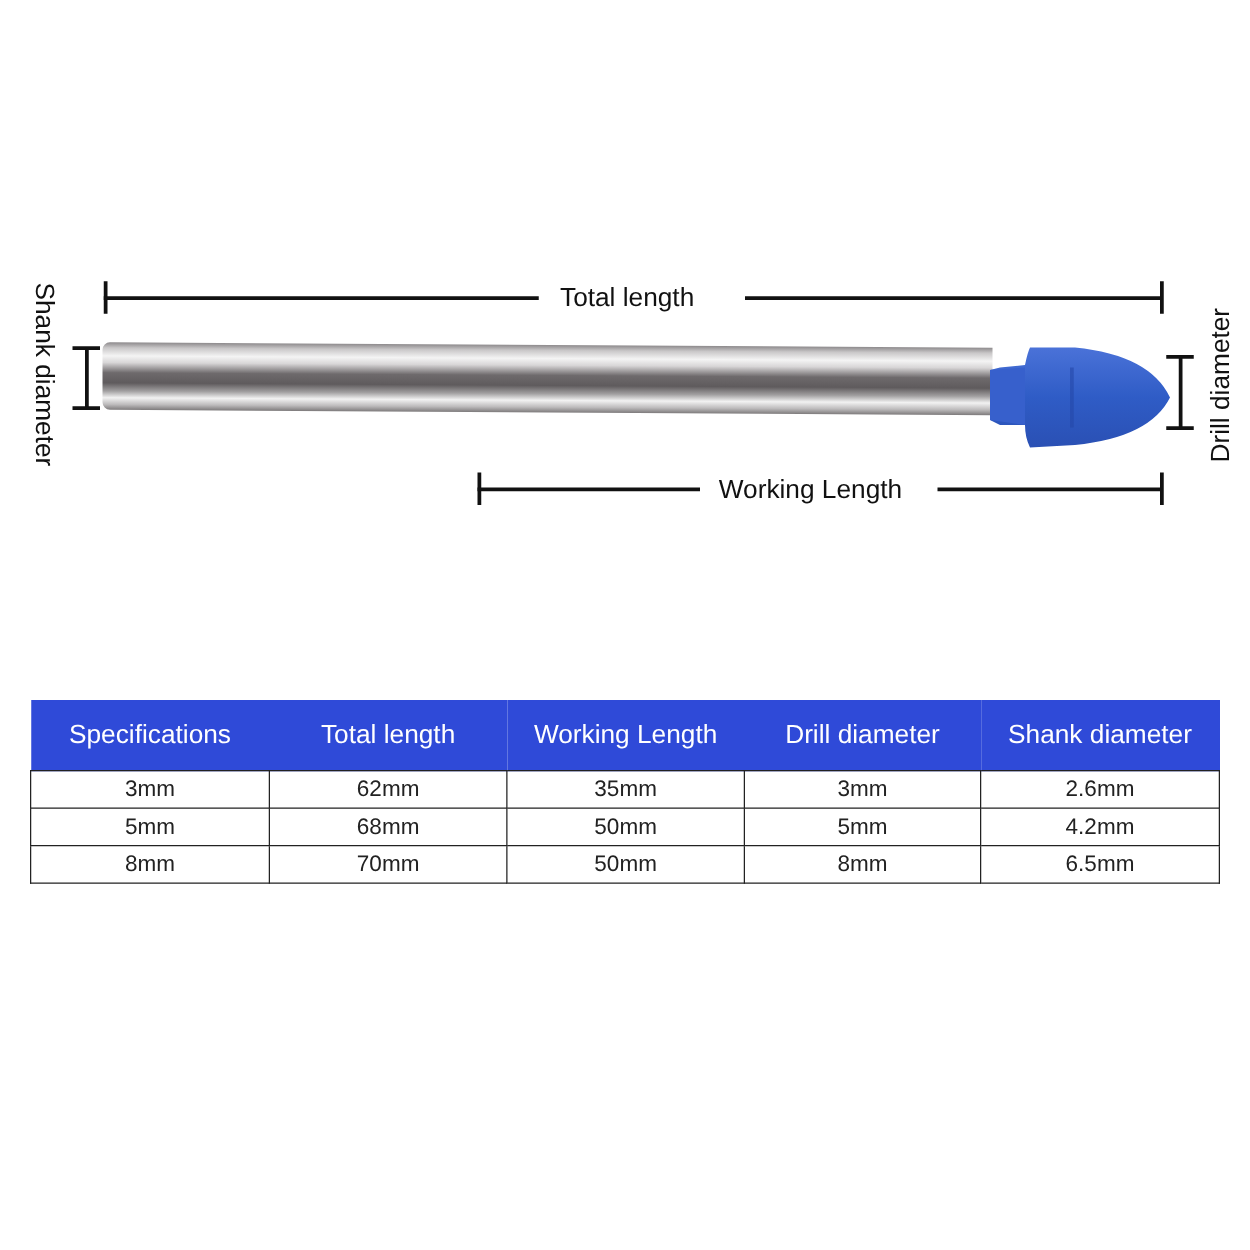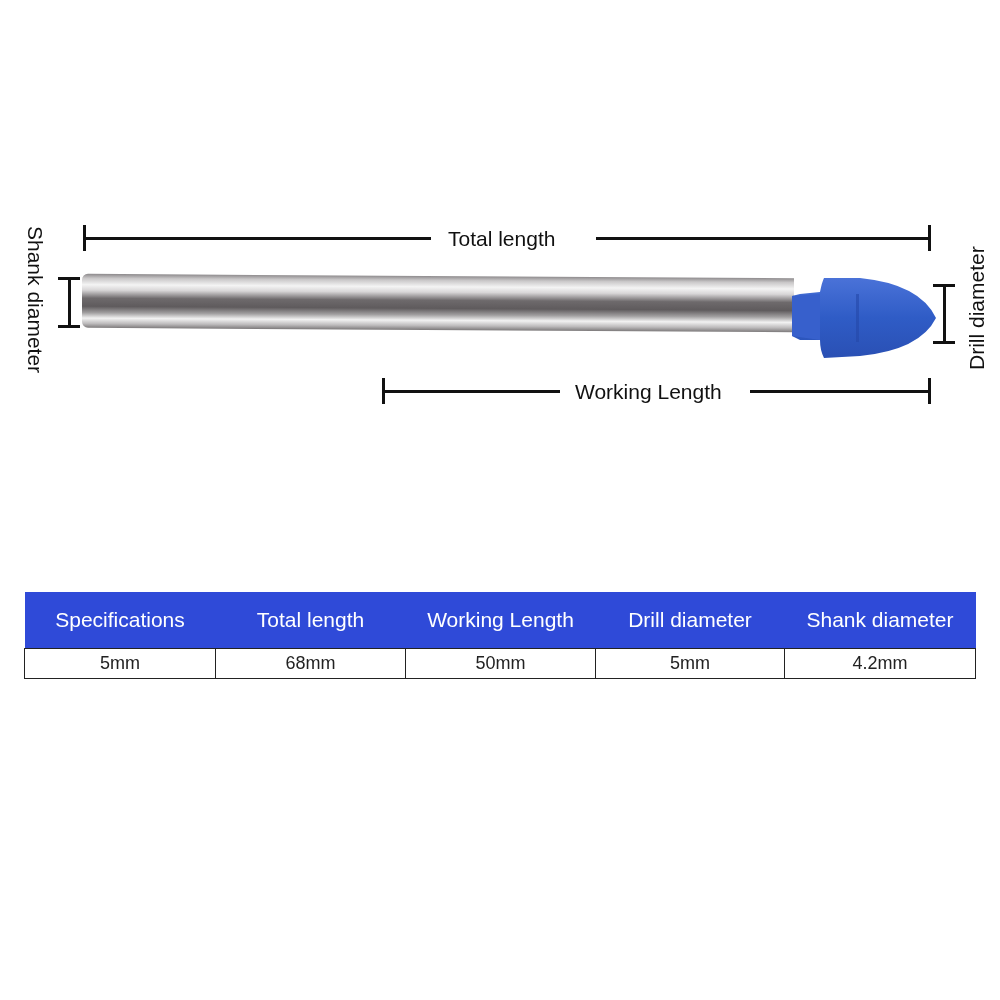--- a/index.html
+++ b/index.html
@@ -13,21 +13,21 @@
 
   .shaft {
     position:absolute; left:82px; top:276px; width:712px; height:54px;
     border-radius:6px 0 0 6px;
     background:linear-gradient(to bottom, #8d8a8c 0%, #c9c7c8 8%, #f4f4f4 20%, #d8d6d7 30%, #6e6a6c 45%, #5f5b5d 60%, #a19fa0 72%, #f2f2f2 82%, #bdbbbc 92%, #7d7a7b 100%);
     transform:skewY(0.35deg);
   }
   .tip-svg { position:absolute; left:770px; top:270px; }
 
   table.specs {
-    position:absolute; left:24px; top:592px; width:951px;
+    position:absolute; left:24px; top:560px; width:951px;
     border-collapse:collapse; table-layout:fixed;
   }
   table.specs th {
     background:#2f4ad8; color:#fff; font-weight:normal; font-size:21px;
     height:56px; padding:0; text-align:center;
   }
   table.specs td {
     border:1.5px solid #222; font-size:18px; color:#222; text-align:center;
     height:29px; padding:0;
   }
@@ -86,20 +86,34 @@
     <tr>
       <th>Specifications</th>
       <th>Total length</th>
       <th>Working Length</th>
       <th>Drill diameter</th>
       <th>Shank diameter</th>
     </tr>
   </thead>
   <tbody>
     <tr>
+      <td>3mm</td>
+      <td>62mm</td>
+      <td>35mm</td>
+      <td>3mm</td>
+      <td>2.6mm</td>
+    </tr>
+    <tr>
       <td>5mm</td>
       <td>68mm</td>
       <td>50mm</td>
       <td>5mm</td>
       <td>4.2mm</td>
     </tr>
+    <tr>
+      <td>8mm</td>
+      <td>70mm</td>
+      <td>50mm</td>
+      <td>8mm</td>
+      <td>6.5mm</td>
+    </tr>
   </tbody>
 </table>
 
 </body></html>

